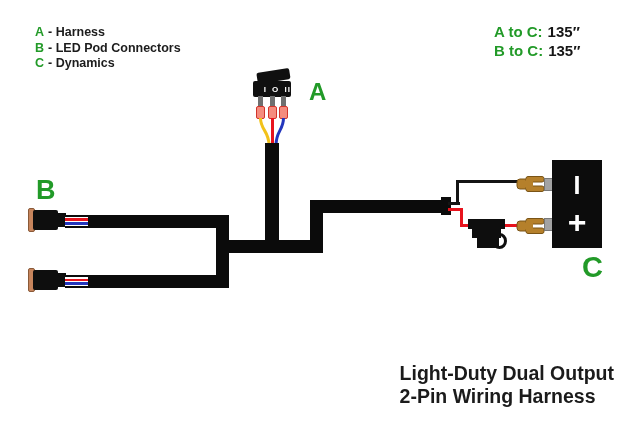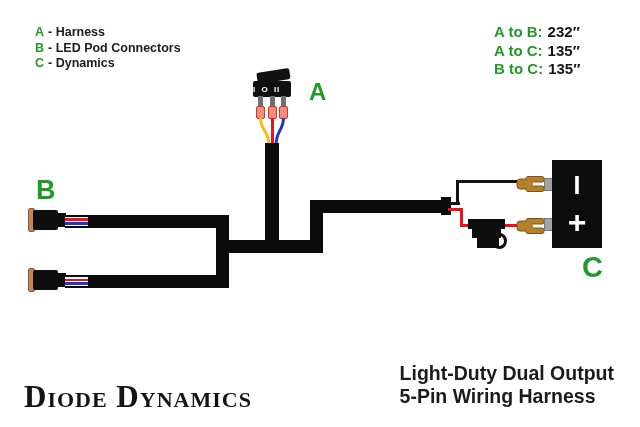--- a/index.html
+++ b/index.html
@@ -10,21 +10,21 @@
   .cable{position:absolute;background:var(--cable,#0b0b0b)}
 
   .legend{position:absolute;left:35px;top:25px;font-weight:bold;font-size:12.5px;line-height:15.7px;color:#1c1c1c}
   .legend-row{display:flex;gap:4px}
   .gtxt{color:var(--green,#229a28)}
 
   .meas{position:absolute;left:494px;top:23px;font-weight:bold;font-size:15px;line-height:18.5px;color:#161616}
   .meas-row{display:flex;gap:5px;justify-content:flex-start}
 
   .rocker{position:absolute;left:258px;top:73px;width:33px;height:11px;background:#101010;border-radius:2px;transform:rotate(-9deg);transform-origin:left bottom}
-  .sw-body{position:absolute;left:253px;top:81px;width:38px;height:16px;background:#101010;border-radius:2px;color:#fff;display:flex;align-items:center;justify-content:flex-start}
+  .sw-body{position:absolute;left:253px;top:81px;width:38px;height:16px;background:#101010;border-radius:2px;color:#fff;display:flex;align-items:center;justify-content:flex-end}
   .sw-mark{font-size:8px;font-weight:bold;letter-spacing:1px;word-spacing:2px}
   .pin{position:absolute;top:96px;width:5px;height:11px;background:#6f6f6f}
   .term{position:absolute;top:106px;width:9px;height:13px;background:var(--terminal_salmon,#f58c7e);border:1.5px solid var(--terminal_salmon_border,#d2342b);border-radius:2px}
 
   .label{position:absolute;font-weight:bold;color:var(--green,#229a28);line-height:1}
 
   .cap{position:absolute;width:7px;height:24px;background:var(--connector_tan,#c6845c);border:1px solid var(--connector_tan_border,#8a5a38);border-radius:2px}
   .cbody{position:absolute;width:25px;height:20px;background:#0e0e0e;border-radius:2px}
   .neck{position:absolute;width:10px;height:14px;background:#0e0e0e}
   .stripes{position:absolute;width:24px;height:13px;background:linear-gradient(to bottom,
@@ -65,24 +65,20 @@
       <span class="gtxt">B</span>
       <span>- LED Pod Connectors</span>
     </div>
     <div class="legend-row">
       <span class="gtxt">C</span>
       <span>- Dynamics</span>
     </div>
   </div>
 
   <div class="meas">
-    <div class="meas-row">
-      <span class="gtxt">A to B:</span>
-      <span>232″</span>
-    </div>
     <div class="meas-row">
       <span class="gtxt">A to C:</span>
       <span>135″</span>
     </div>
     <div class="meas-row">
       <span class="gtxt">B to C:</span>
       <span>135″</span>
     </div>
   </div>
 
@@ -150,19 +146,18 @@
     <rect class="fg2" x="10" y="3" width="7" height="10"></rect>
   </svg>
 
   <div class="tab" style="left:544px;top:178px"></div>
   <div class="tab" style="left:544px;top:218px"></div>
   <div class="battery"></div>
   <div class="batsym" style="top:173px;font-size:25px">I</div>
   <div class="batsym" style="top:206px;font-size:32px">+</div>
   <div class="label" style="left:582px;top:253px;font-size:29px">C</div>
 
-  <div class="brand">Diode Dynamics</div>
   <div class="product">
     <div>Light-Duty Dual Output</div>
-    <div>5-Pin Wiring Harness</div>
+    <div>2-Pin Wiring Harness</div>
   </div>
 
 </div>
 
 </body></html>

